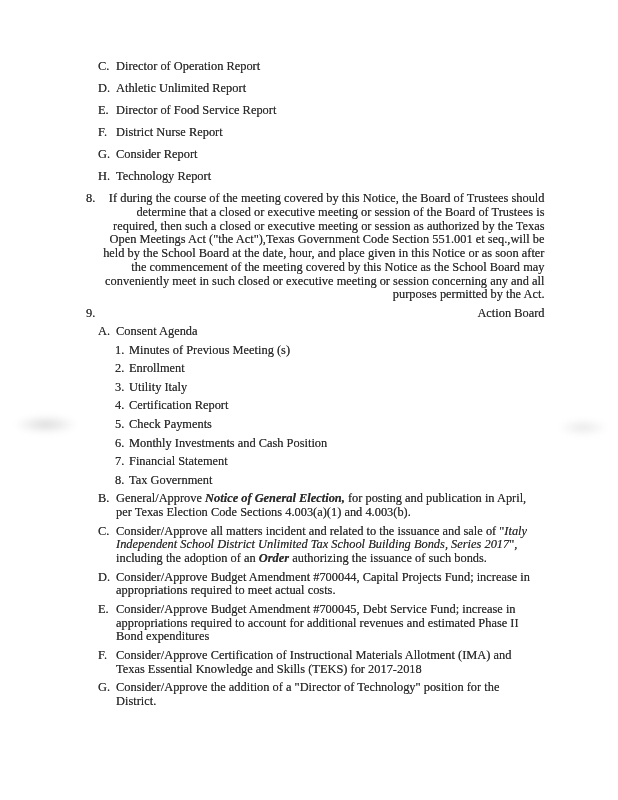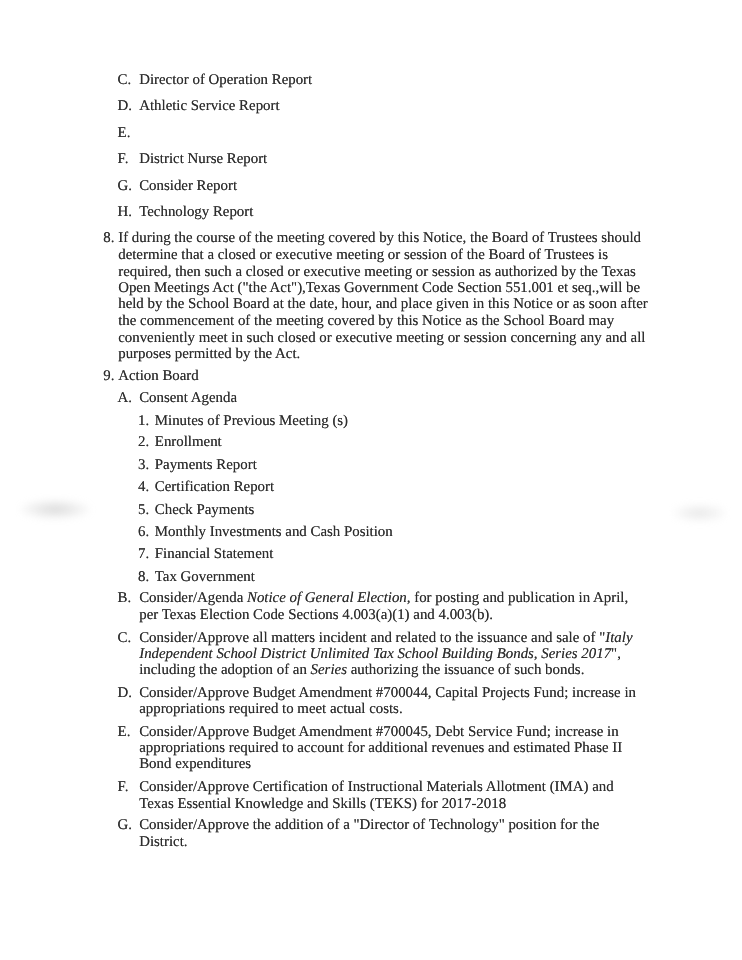--- a/index.html
+++ b/index.html
@@ -22,32 +22,32 @@
   .marker { flex: 0 0 auto; }
   .txt { flex: 0 1 auto; }
 
   
   .reports .row { margin-left: 98px; margin-bottom: 8.2px; }
   .reports .marker { width: 18px; }
 
   
   .toprow { margin-left: 86px; margin-bottom: 4.6px; }
   .toprow .marker { width: 12.5px; }
-  .toprow .txt { width: 446px; }
+  .toprow .txt { width: 446px; text-align: right; }
 
   
   .lettered { margin-left: 98px; margin-bottom: 4.6px; }
   .lettered .marker { width: 18px; }
   .lettered .txt { width: 425px; }
 
   
   .subnum { margin-left: 115px; margin-bottom: 4.8px; }
   .subnum .marker { width: 14px; }
 
-  .bi { font-weight: normal; font-style: italic; }
+  .bi { font-weight: bold; font-style: italic; }
   .it { font-style: italic; }
 
   .smudge {
     position: absolute;
     border-radius: 50%;
     filter: blur(3px);
     pointer-events: none;
   }
   .smudge-left {
     left: 16px; top: 416px; width: 60px; height: 17px;
@@ -63,24 +63,25 @@
 
 <div class="page">
 
   <div class="reports">
     <div class="row">
       <span class="marker">C.</span>
       <span class="txt">Director of Operation Report</span>
     </div>
     <div class="row">
       <span class="marker">D.</span>
-      <span class="txt">Athletic Service Report</span>
+      <span class="txt">Athletic Unlimited Report</span>
     </div>
     <div class="row">
       <span class="marker">E.</span>
+      <span class="txt">Director of Food Service Report</span>
     </div>
     <div class="row">
       <span class="marker">F.</span>
       <span class="txt">District Nurse Report</span>
     </div>
     <div class="row">
       <span class="marker">G.</span>
       <span class="txt">Consider Report</span>
     </div>
     <div class="row">
@@ -108,21 +109,21 @@
     <div class="row subnum">
       <span class="marker">1.</span>
       <span class="txt">Minutes of Previous Meeting (s)</span>
     </div>
     <div class="row subnum">
       <span class="marker">2.</span>
       <span class="txt">Enrollment</span>
     </div>
     <div class="row subnum">
       <span class="marker">3.</span>
-      <span class="txt">Payments Report</span>
+      <span class="txt">Utility Italy</span>
     </div>
     <div class="row subnum">
       <span class="marker">4.</span>
       <span class="txt">Certification Report</span>
     </div>
     <div class="row subnum">
       <span class="marker">5.</span>
       <span class="txt">Check Payments</span>
     </div>
     <div class="row subnum">
@@ -134,26 +135,26 @@
       <span class="txt">Financial Statement</span>
     </div>
     <div class="row subnum">
       <span class="marker">8.</span>
       <span class="txt">Tax Government</span>
     </div>
   </div>
 
   <div class="row lettered">
     <span class="marker">B.</span>
-    <span class="txt"><span>Consider/Agenda </span><span class="bi">Notice of General Election,</span><span> for posting and publication in April, per Texas Election Code Sections 4.003(a)(1) and 4.003(b).</span></span>
+    <span class="txt"><span>General/Approve </span><span class="bi">Notice of General Election,</span><span> for posting and publication in April, per Texas Election Code Sections 4.003(a)(1) and 4.003(b).</span></span>
   </div>
 
   <div class="row lettered">
     <span class="marker">C.</span>
-    <span class="txt"><span>Consider/Approve all matters incident and related to the issuance and sale of "</span><span class="it">Italy Independent School District Unlimited Tax School Building Bonds, Series 2017</span><span>", including the adoption of an </span><span class="bi">Series</span><span> authorizing the issuance of such bonds.</span></span>
+    <span class="txt"><span>Consider/Approve all matters incident and related to the issuance and sale of "</span><span class="it">Italy Independent School District Unlimited Tax School Building Bonds, Series 2017</span><span>", including the adoption of an </span><span class="bi">Order</span><span> authorizing the issuance of such bonds.</span></span>
   </div>
 
   <div class="row lettered">
     <span class="marker">D.</span>
     <span class="txt">Consider/Approve Budget Amendment #700044, Capital Projects Fund; increase in appropriations required to meet actual costs.</span>
   </div>
 
   <div class="row lettered">
     <span class="marker">E.</span>
     <span class="txt">Consider/Approve Budget Amendment #700045, Debt Service Fund; increase in appropriations required to account for additional revenues and estimated Phase II Bond expenditures</span>

